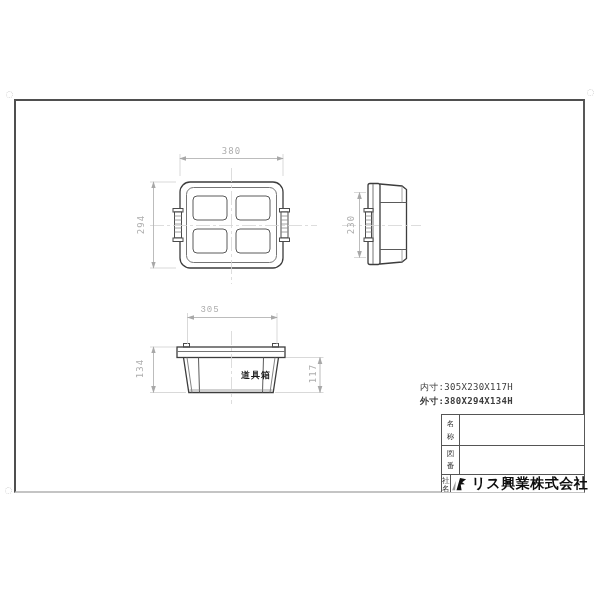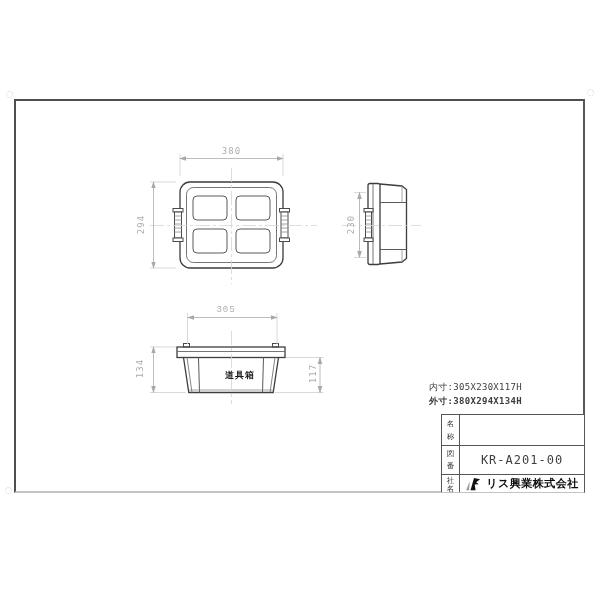--- a/index.html
+++ b/index.html
@@ -9,43 +9,43 @@
   .frame{position:absolute;left:14px;top:99px;width:567px;height:390px;
          border-top:2px solid #4f4f4f;border-left:2px solid #4f4f4f;
          border-right:2px solid #585858;border-bottom:2px solid #c4c4c4;}
   .regmark{position:absolute;width:5px;height:5px;border:1px dotted #d9d9d9;border-radius:50%;}
   
   .linework{position:absolute;left:0;top:0;width:600px;height:600px;}
   
   .dimtext{position:absolute;font-family:"DejaVu Sans Mono","Liberation Mono",monospace;
            font-size:9px;color:#aeaeae;text-align:center;letter-spacing:1px;line-height:11px;}
   .rot{transform:rotate(-90deg);transform-origin:center center;}
-  .product-label{position:absolute;left:225px;top:370px;width:46px;text-align:left;
+  .product-label{position:absolute;left:225px;top:370px;width:46px;text-align:right;
            font-size:9px;font-weight:bold;color:#1b1b1b;letter-spacing:1px;line-height:11px;}
   
-  .sizenote{position:absolute;left:429px;font-family:"DejaVu Sans Mono","Liberation Mono",monospace;
+  .sizenote{position:absolute;left:420px;font-family:"DejaVu Sans Mono","Liberation Mono",monospace;
            font-size:9px;color:#3c3c3c;letter-spacing:0.3px;line-height:11px;white-space:nowrap;}
   
   .tblock{position:absolute;left:441px;top:414px;width:142px;height:77px;
           border-top:1px solid #555;border-left:1px solid #555;background:#fff;}
   .tb-row{position:relative;display:flex;border-bottom:1px solid #555;}
   .tb-row:last-child{border-bottom:none;}
   .tb-label{width:17px;border-right:1px solid #555;display:flex;flex-direction:column;
             align-items:center;justify-content:space-around;padding:2px 0;}
   .tb-label span{font-size:7.5px;color:#333;line-height:8px;}
   .tb-value{flex:1;display:flex;align-items:center;justify-content:center;position:relative;}
   .row-name{height:30px;}
   .row-no{height:28px;}
   .row-co{height:17px;}
   .name-text{font-size:12.5px;color:#333;letter-spacing:1.5px;}
   .name-underline{position:absolute;left:12%;right:12%;bottom:4px;border-top:1px dashed #d2d2d2;}
   .no-text{font-family:"DejaVu Sans Mono","Liberation Mono",monospace;font-size:12px;
            color:#3f3f3f;letter-spacing:1px;}
   .co-wrap{display:flex;align-items:center;gap:3px;}
-  .co-text{font-size:11px;font-weight:bold;color:#0e0e0e;letter-spacing:0.5px;white-space:nowrap;}
+  .co-text{font-size:14px;font-weight:bold;color:#0e0e0e;letter-spacing:0.5px;white-space:nowrap;}
   .logo{display:block;}
 </style>
 </head>
 <body>
 
 <div class="canvas">
 
   <div class="regmark" style="left:6px;top:91px;"></div>
   <div class="regmark" style="left:587px;top:89px;"></div>
   <div class="regmark" style="left:5px;top:487px;"></div>
@@ -154,43 +154,40 @@
       <line x1="359.5" y1="192.5" x2="359.5" y2="257.5" marker-start="url(#ar)" marker-end="url(#ar)"></line>
       <line x1="187.5" y1="317.5" x2="277" y2="317.5" marker-start="url(#ar)" marker-end="url(#ar)"></line>
       <line x1="153.5" y1="347" x2="153.5" y2="392.5" marker-start="url(#ar)" marker-end="url(#ar)"></line>
       <line x1="320" y1="357.5" x2="320" y2="392.5" marker-start="url(#ar)" marker-end="url(#ar)"></line>
     </g>
   </svg>
 
   <span class="dimtext" style="left:214px;top:146px;width:35px;">380</span>
   <span class="dimtext rot" style="left:128px;top:219px;width:26px;">294</span>
   <span class="dimtext rot" style="left:338px;top:219px;width:26px;">230</span>
-  <span class="dimtext" style="left:208px;top:305px;width:36px;font-family:Liberation Mono, monospace;">305</span>
+  <span class="dimtext" style="left:192px;top:305px;width:36px;font-family:Liberation Mono, monospace;">305</span>
   <span class="dimtext rot" style="left:127px;top:363px;width:26px;">134</span>
   <span class="dimtext rot" style="left:300px;top:368px;width:26px;">117</span>
 
   <span class="product-label">道具箱</span>
 
   <span class="sizenote" style="top:382px;">内寸:305X230X117H</span>
   <span class="sizenote" style="top:396px;font-weight:bold;">外寸:380X294X134H</span>
 
   <div class="tblock">
     <div class="tb-row row-name">
       <div class="tb-label">
         <span>名</span>
         <span>称</span>
       </div>
     </div>
     <div class="tb-row row-no">
       <div class="tb-label">
         <span>図</span>
         <span>番</span>
-      </div>
-      <div class="tb-value">
-        <span class="no-text">KR-A201-00</span>
       </div>
     </div>
     <div class="tb-row row-co">
       <div class="tb-label">
         <span>社</span>
         <span>名</span>
       </div>
       <div class="tb-value">
         <div class="co-wrap">
           <svg class="logo" width="18" height="14" viewBox="0 0 20 16">

